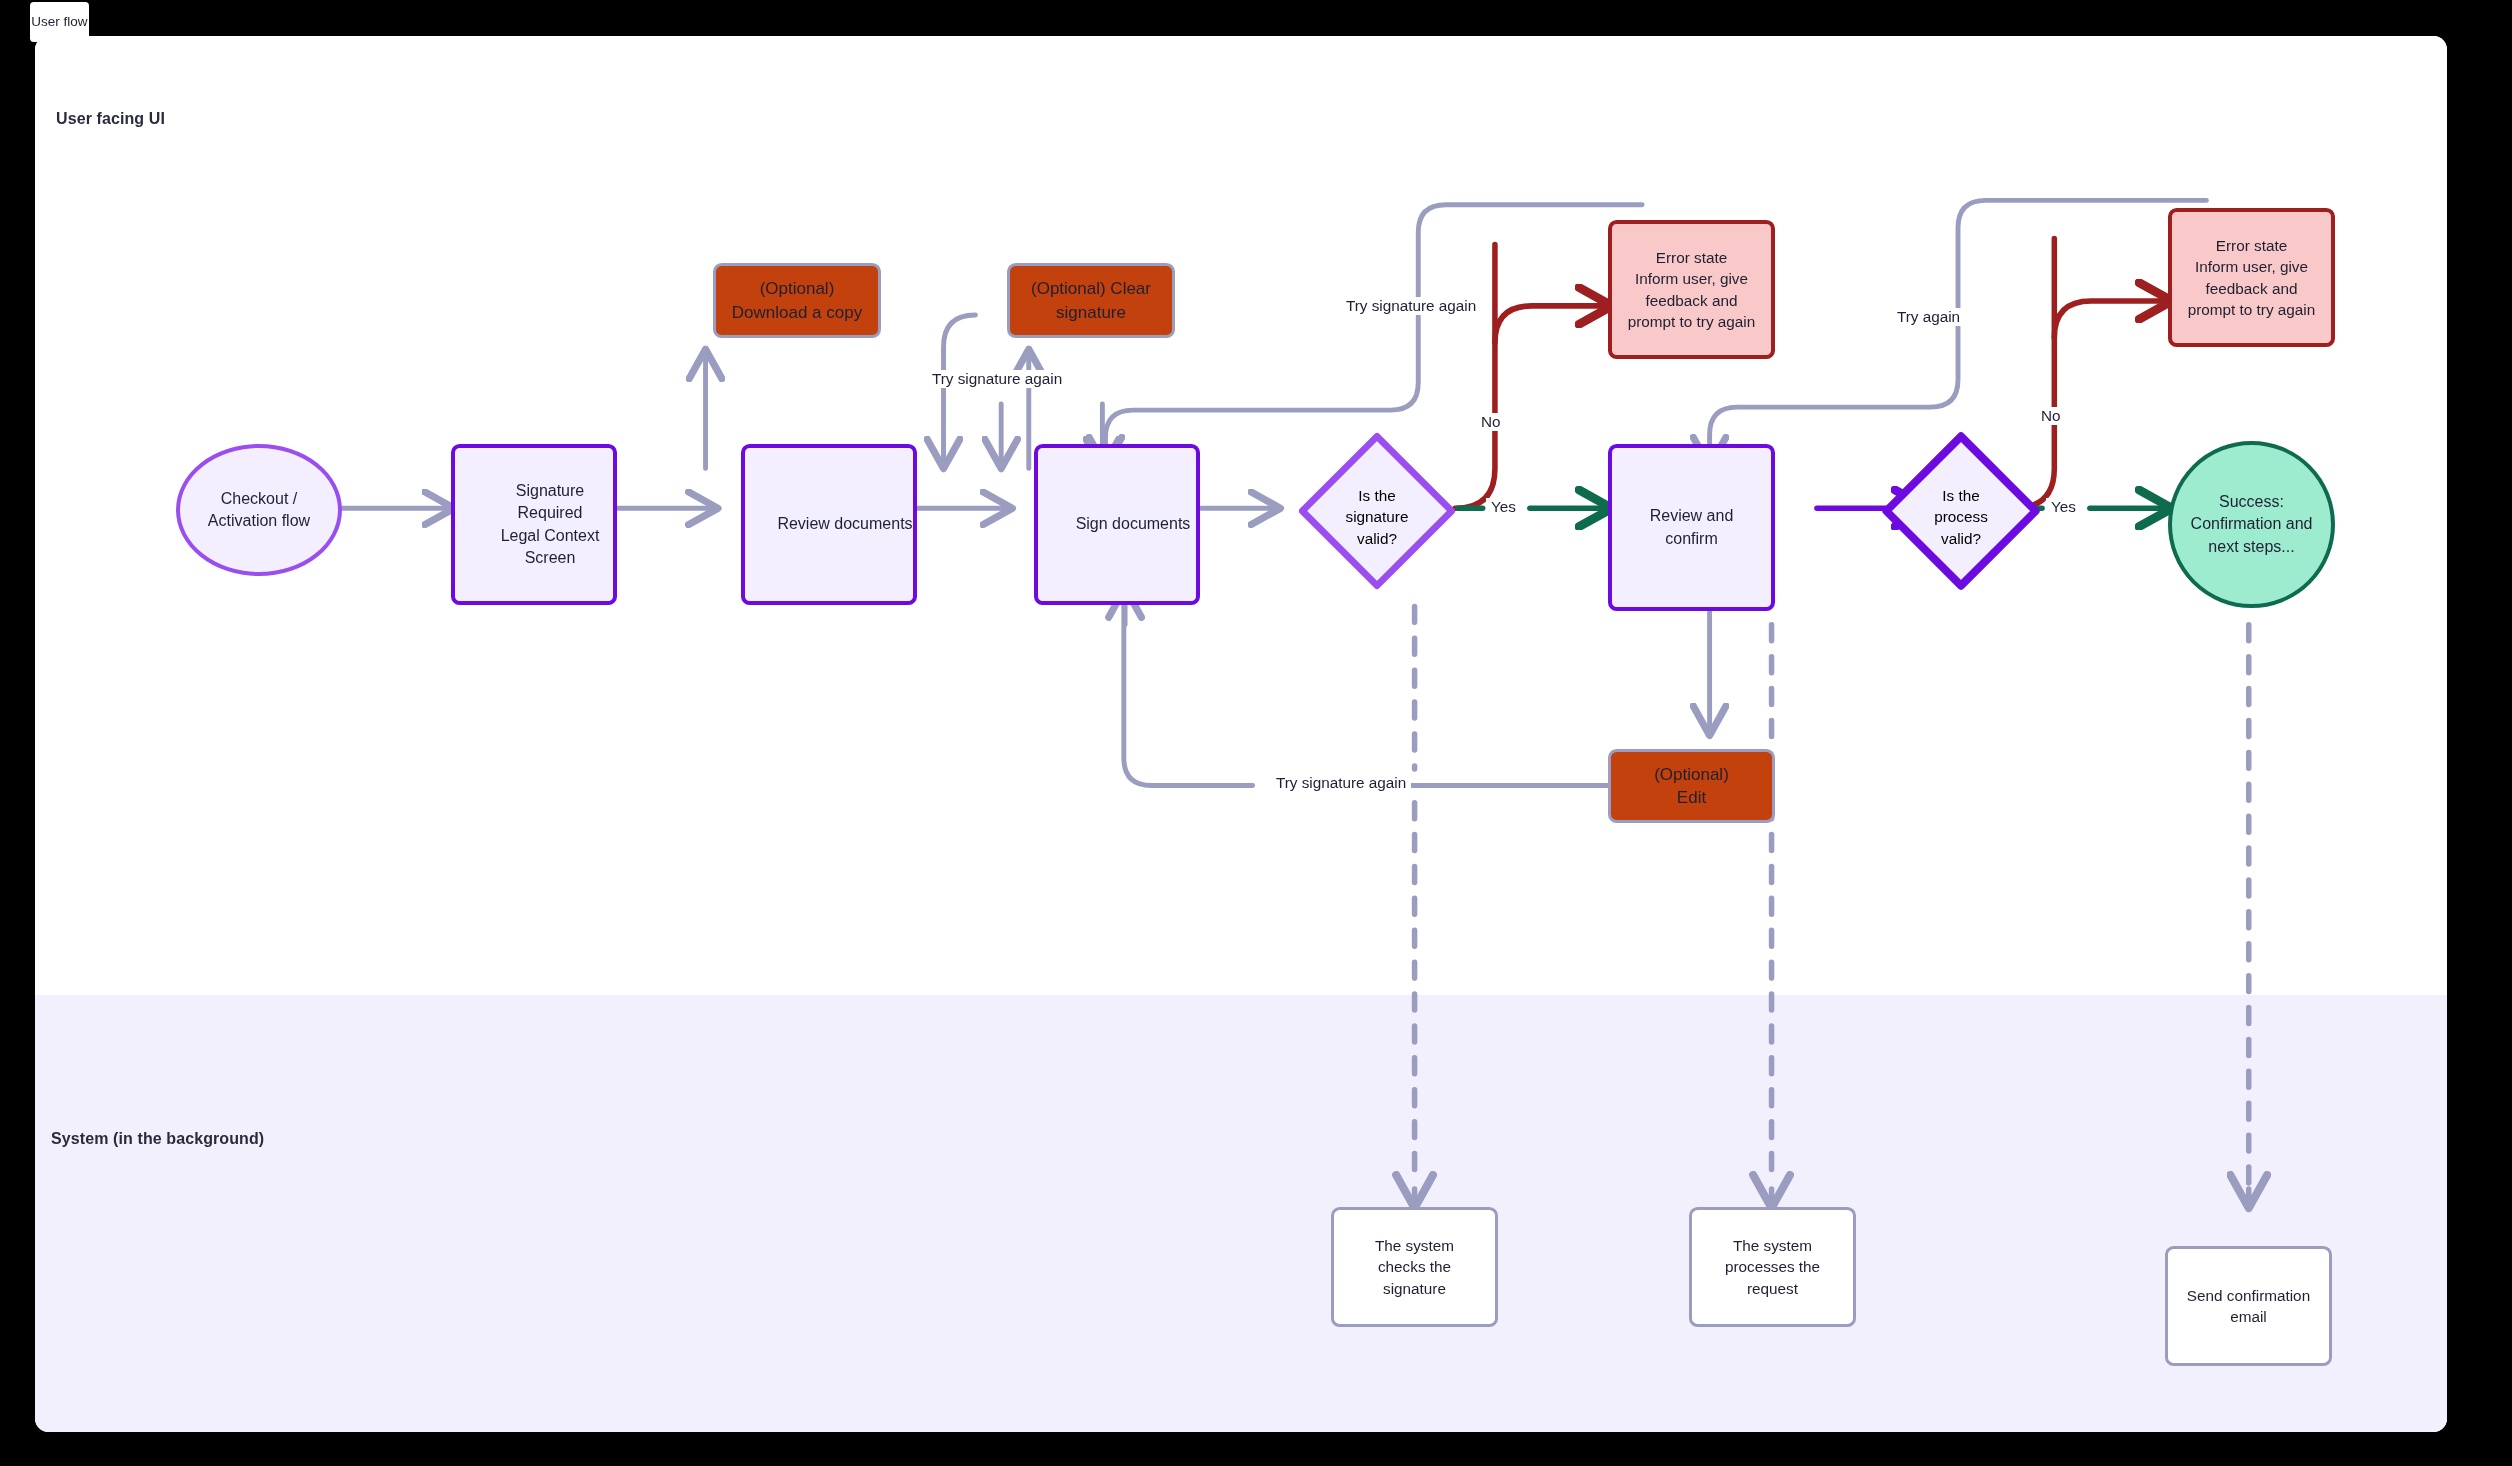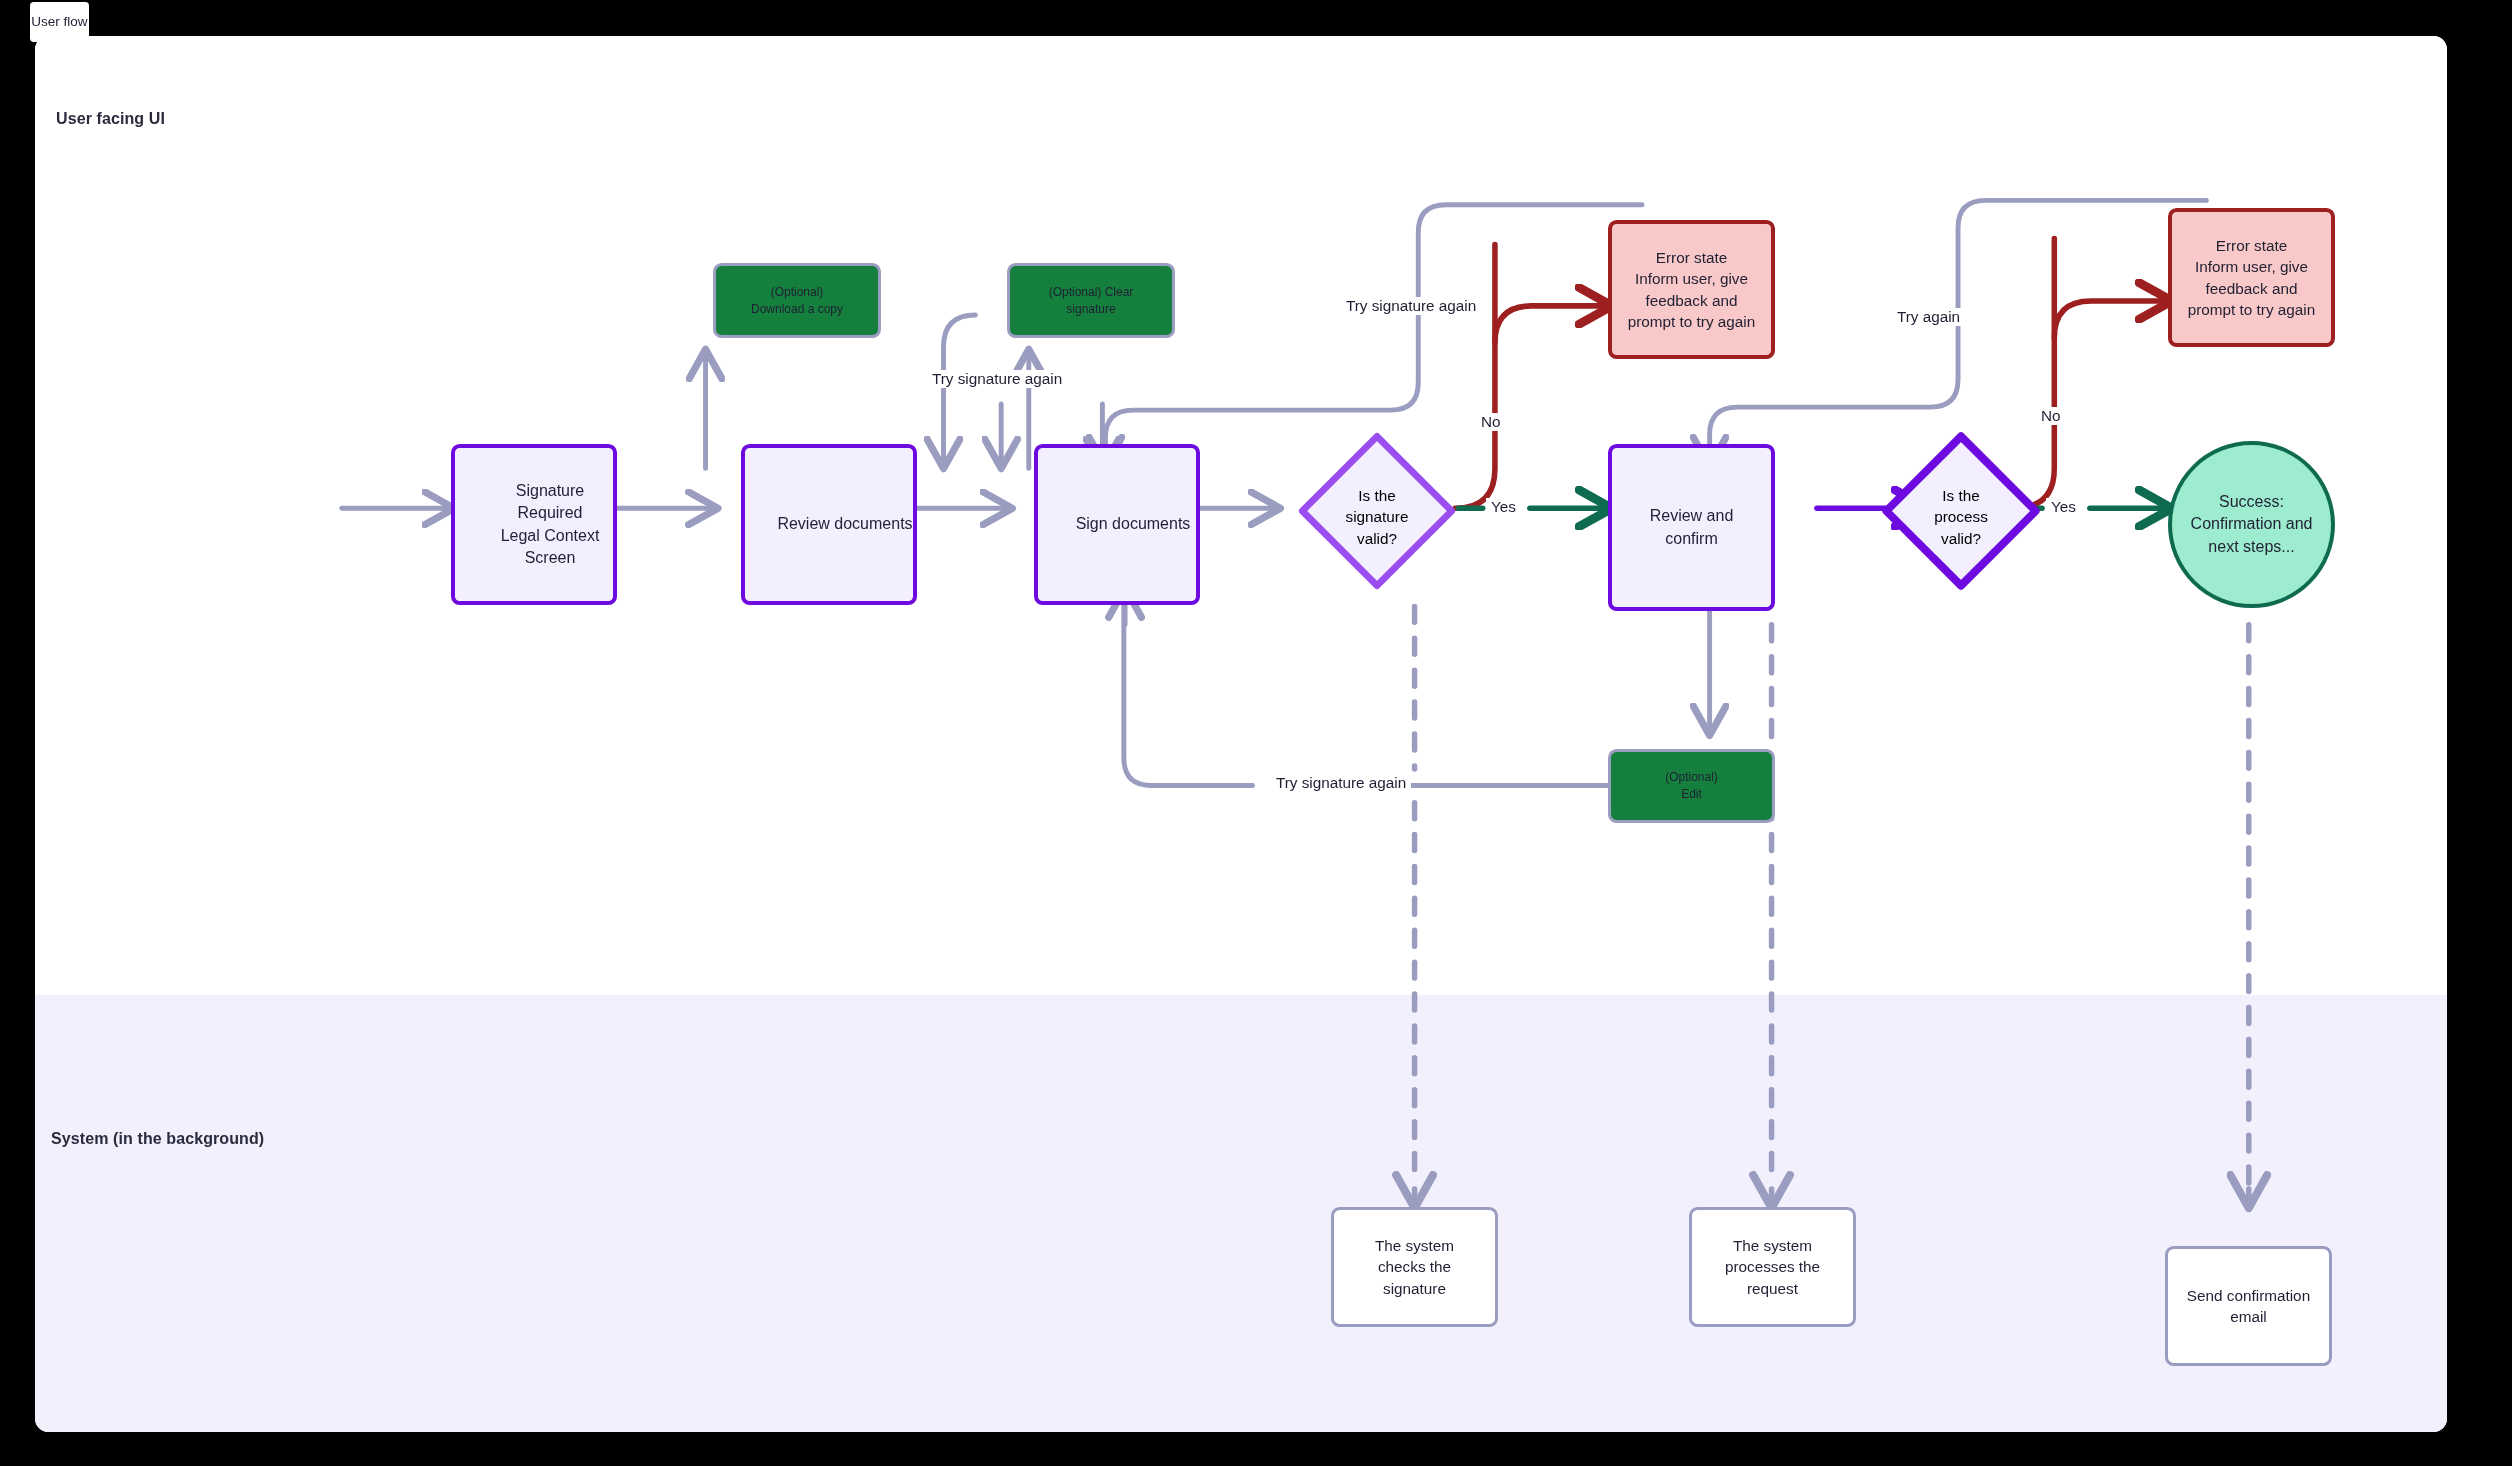--- a/index.html
+++ b/index.html
@@ -30,21 +30,21 @@
   
   .node{position:absolute;box-sizing:border-box;display:flex;align-items:center;justify-content:center;
     text-align:center;color:#1f2033;line-height:1.38;}
 
   
   .n-proc{background:#f3efff;border:4.3px solid #6d0ae0;border-radius:8.6px;font-size:16px;padding-left:32px;}
   
   .n-proc-2{background:#f3efff;border:4.3px solid #6d0ae0;border-radius:8.6px;font-size:16px;}
 
   
-  .n-opt{background:#15803d;border:3.1px solid #9a9cc0;border-radius:8.6px;font-size:12px;}
+  .n-opt{background:#c2410c;border:3.1px solid #9a9cc0;border-radius:8.6px;font-size:17px;}
   
   .n-sys{background:#ffffff;border:3.1px solid #9a9cc0;border-radius:8.6px;font-size:15.3px;}
   
   .n-err{background:#f9c8c8;border:4.3px solid #9e1f1f;border-radius:8.6px;font-size:15.3px;}
 
   
   .n-start{background:#f3efff;border:4.3px solid #9b4ef0;border-radius:50%;font-size:16px;}
   
   .n-success{background:#9eecd0;border:4.3px solid #0f6b50;border-radius:50%;font-size:16px;}
 
@@ -149,20 +149,23 @@
         <path d="M2437,770 L2565,770" marker-end="url(#ahGreen)"></path>
         <path d="M3230,770 L3272,770"></path>
         <path d="M3350,770 L3478,770" marker-end="url(#ahGreen)"></path>
       </g>
 
       <g fill="none" stroke="#6d0ae0" stroke-width="9" stroke-linecap="round">
         <path d="M2905,770 L3080,770" marker-end="url(#ahPurple)"></path>
       </g>
     </svg>
 
+    <div class="node n-start" style="left:141px;top:408px;width:166px;height:132px;">
+      <span>Checkout /<br>Activation flow</span>
+    </div>
 
     <div class="node n-proc" style="left:416px;top:408px;width:166px;height:161px;">
       <span>Signature Required<br>Legal Context<br>Screen</span>
     </div>
 
     <div class="node n-proc" style="left:706px;top:408px;width:176px;height:161px;">
       <span>Review documents</span>
     </div>
 
     <div class="node n-proc" style="left:999px;top:408px;width:166px;height:161px;">

